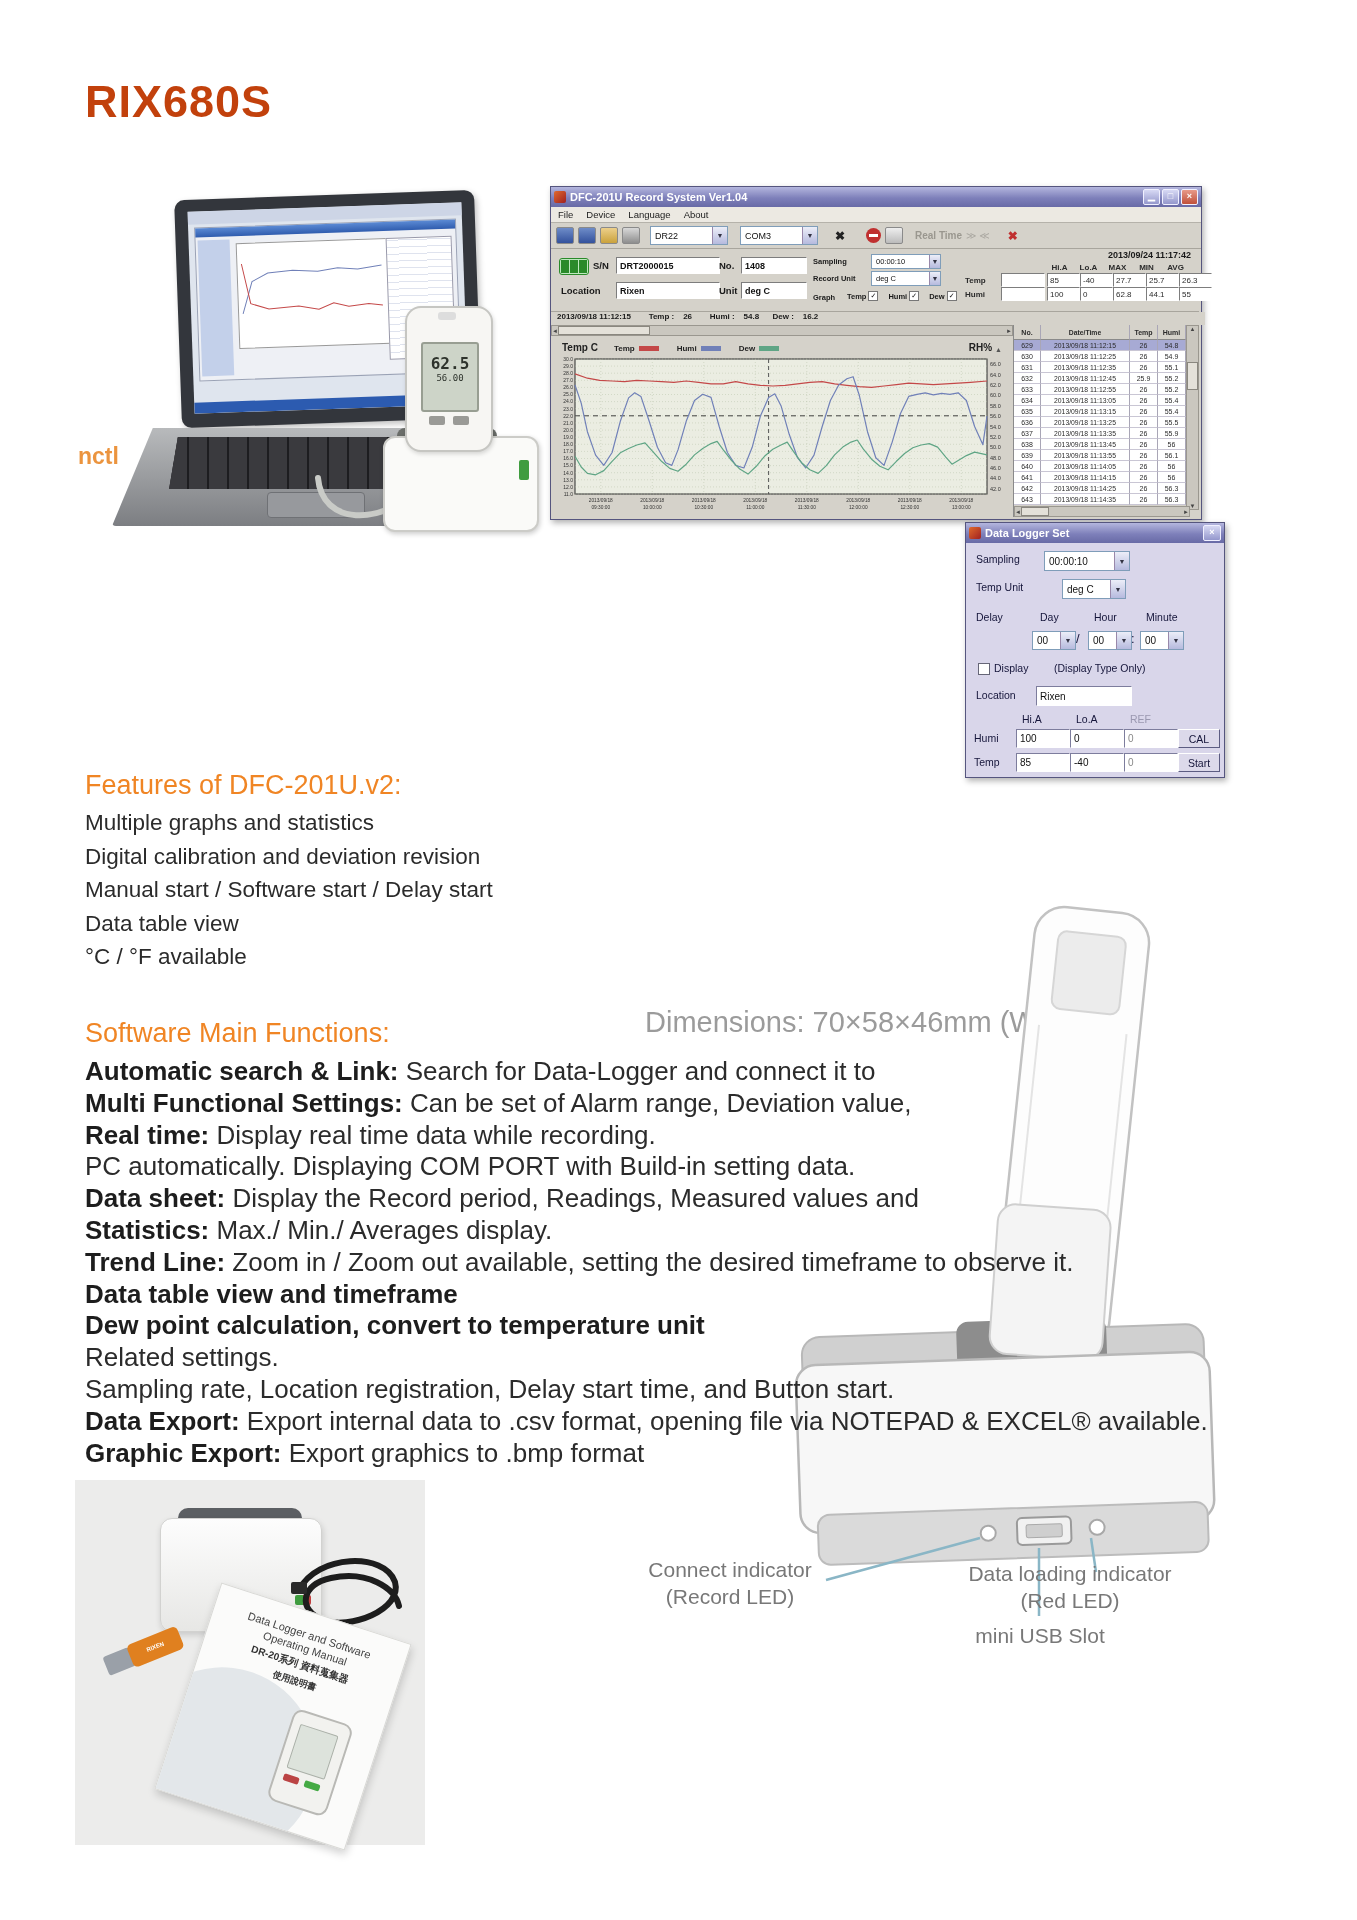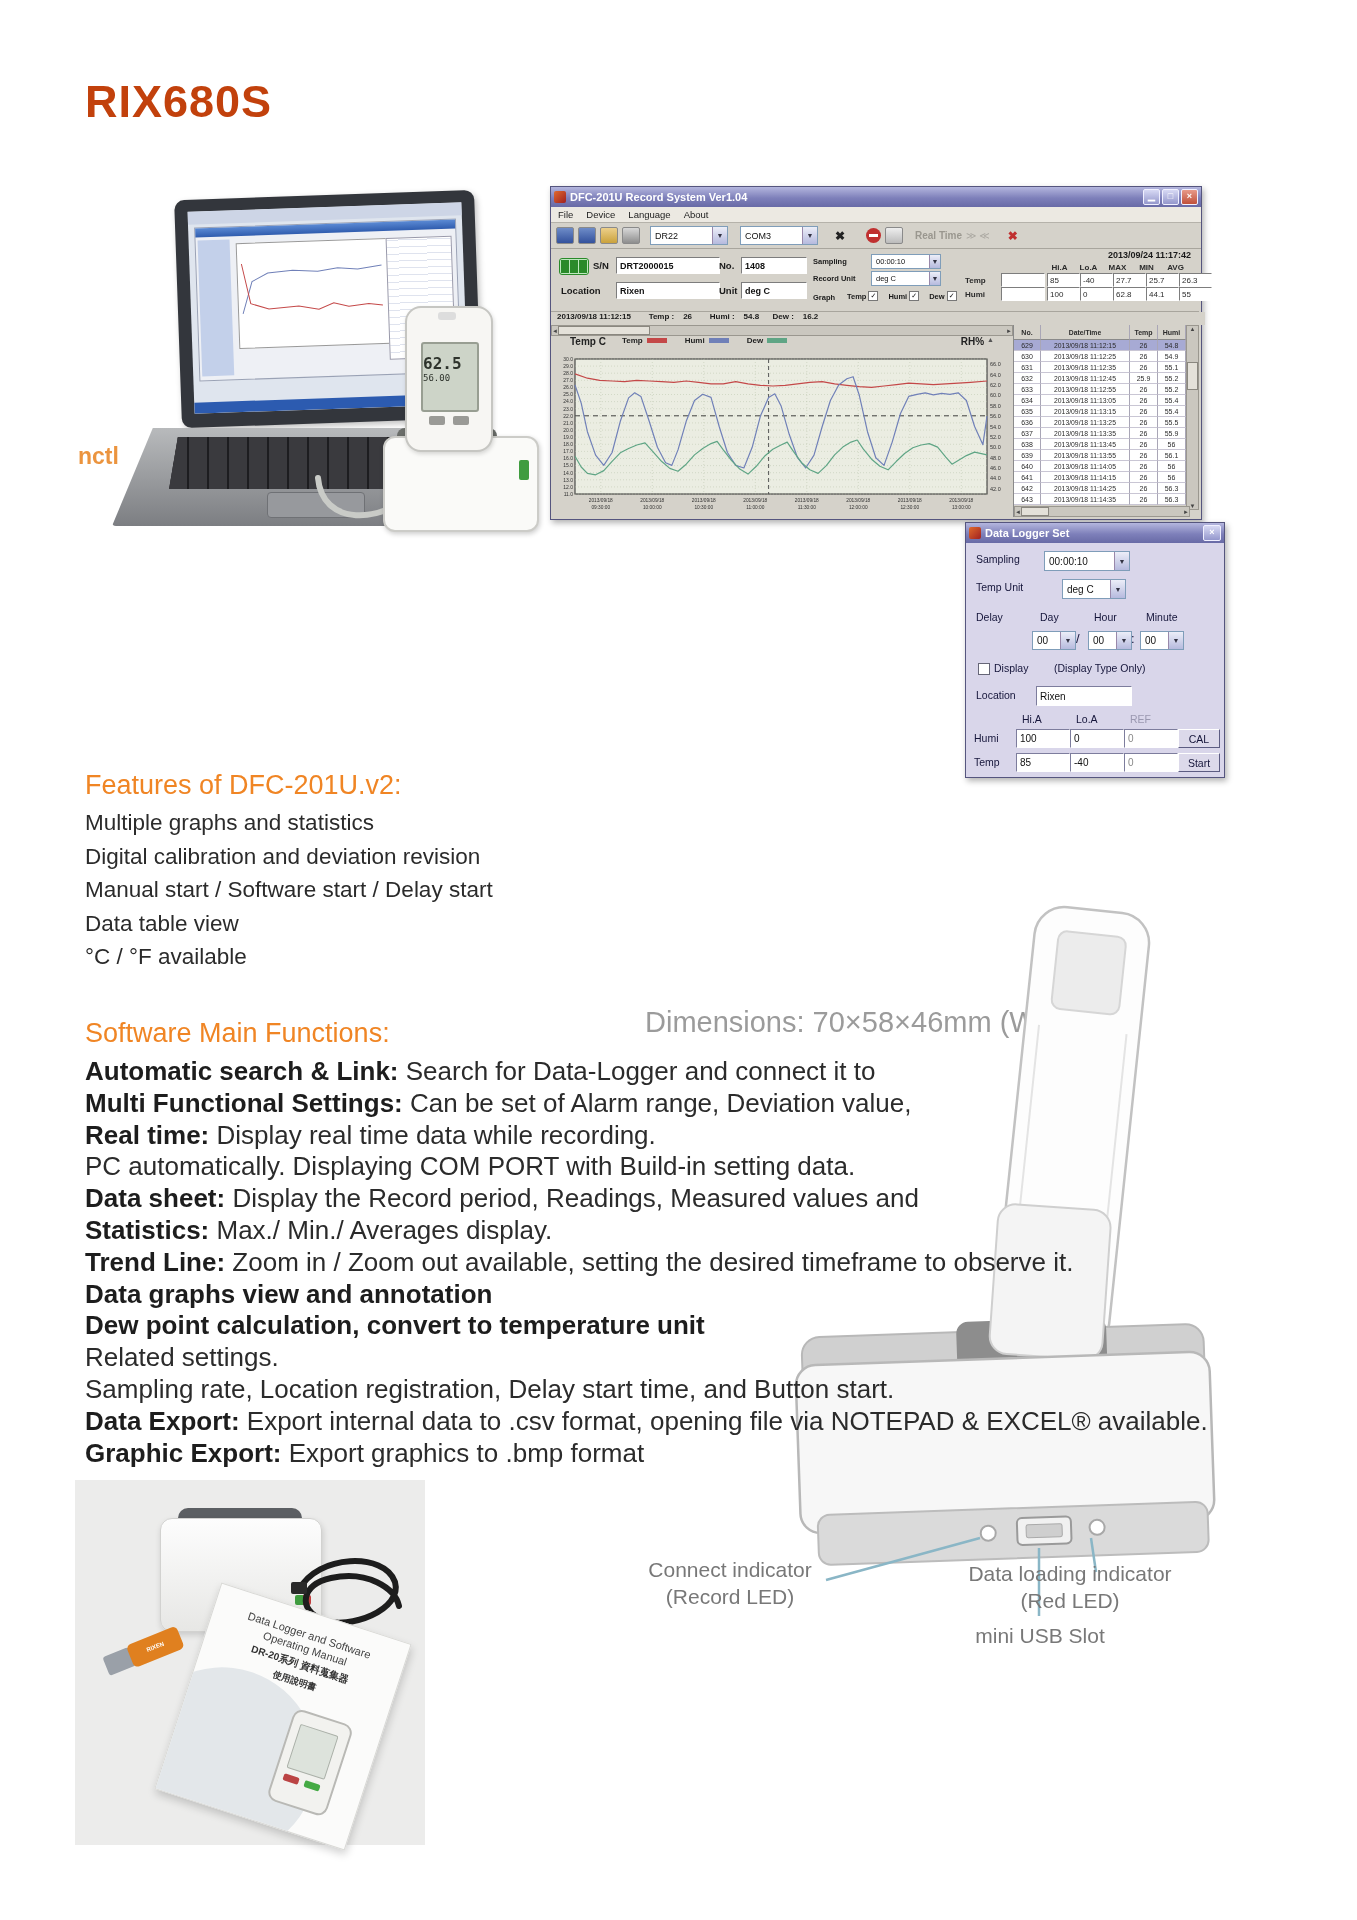--- a/index.html
+++ b/index.html
@@ -92,21 +92,21 @@
                            repeating-linear-gradient(0deg,#3a3a3e 0 11px,#1d1d20 11px 13px)}
   .lp-pad{position:absolute;left:50%;transform:translateX(-50%);bottom:8px;width:96px;height:24px;
           background:#97999d;border-radius:4px;border:1px solid #6f7175}
   .watermark{font-size:23px;font-weight:bold;color:#e8821e;opacity:.85}
 
   
   #mini-dock{left:383px;top:298px;width:160px;height:240px}
   .md-device{position:absolute;left:22px;top:8px;width:84px;height:142px;background:#f7f6f3;
              border:2px solid #c6c6c2;border-radius:16px;box-shadow:1px 2px 4px rgba(0,0,0,.15)}
   .md-lcd{position:absolute;left:14px;top:34px;width:54px;height:66px;background:#cdd4c8;
-          border:2px solid #989e92;border-radius:3px;text-align:left;color:#2e332c;
+          border:2px solid #989e92;border-radius:3px;text-align:center;color:#2e332c;
           font-family:"DejaVu Sans Mono",monospace}
   .md-dockbody{position:absolute;left:0;top:138px;width:152px;height:92px;background:#fafaf8;
                border:2px solid #ccccc8;border-radius:12px;box-shadow:1px 2px 5px rgba(0,0,0,.2)}
   .md-slot{position:absolute;left:14px;top:130px;width:100px;height:36px;background:#6b6e6a;border-radius:8px}
 
   
   #package-photo{left:75px;top:1480px;width:350px;height:365px;background:#ececeb}
   .pk-dock{position:absolute;left:85px;top:38px;width:160px;height:112px;background:linear-gradient(#fdfdfd,#e7e7e5);
            border:1px solid #d2d2d0;border-radius:12px;box-shadow:1px 3px 6px rgba(0,0,0,.15)}
   .pk-dock-open{position:absolute;left:18px;top:-10px;width:124px;height:64px;background:#5c5f63;border-radius:10px}
@@ -290,21 +290,21 @@
     </div>
 
     <div class="abs" style="left:0;top:125px;width:648px;height:13px;font-size:8px;font-weight:bold;color:#1a1a1a;white-space:pre;padding-left:6px;background:#d5d2ca">2013/09/18 11:12:15        Temp :    26        Humi :    54.8      Dew :    16.2</div>
 
     <div class="abs" style="left:0;top:138px;width:462px;height:192px;background:#d5d2ca;border-right:1px solid #8a8a8a">
       <div class="sb" style="height:9px">
         <span>◄</span>
           <div class="thumb" style="width:90px"></div>
           <span style="margin-left:auto">►</span>
       </div>
-      <div style="height:17px;display:flex;align-items:flex-start;padding:0 19px">
+      <div style="height:17px;display:flex;align-items:flex-end;padding:0 11px">
         <span style="font-size:10px;font-weight:bold;color:#222;margin-right:16px">Temp C</span>
         <div id="chart-legend-entries" style="display:flex;gap:18px;align-items:center">
             <span style="display:flex;align-items:center;font-size:8px;font-weight:bold;color:#222">Temp<span class="legend-swatch" style="background:#c44848"></span></span>
             <span style="display:flex;align-items:center;font-size:8px;font-weight:bold;color:#222">Humi<span class="legend-swatch" style="background:#7080b8"></span></span>
             <span style="display:flex;align-items:center;font-size:8px;font-weight:bold;color:#222">Dew<span class="legend-swatch" style="background:#5fa585"></span></span>
           </div>
         <span style="margin-left:auto;font-size:10px;font-weight:bold;color:#222">RH%</span>
         <span style="font-size:7px;color:#555;margin-left:3px">▲</span>
       </div>
       <svg id="chart-svg" width="462" height="165" viewBox="0 0 462 165">
@@ -614,21 +614,21 @@
 
   <div class="abs orange-heading" style="left:85px;top:1018px;z-index:2">Software Main Functions:</div>
   <div class="abs" style="left:85px;top:1056px;width:1250px;z-index:2" id="functions-list">
       <div class="fn-line"><b>Automatic search &amp; Link:</b> Search for Data-Logger and connect it to</div>
       <div class="fn-line"><b>Multi Functional Settings:</b> Can be set of Alarm range, Deviation value,</div>
       <div class="fn-line"><b>Real time:</b> Display real time data while recording.</div>
       <div class="fn-line">PC automatically. Displaying COM PORT with Build-in setting data.</div>
       <div class="fn-line"><b>Data sheet:</b> Display the Record period, Readings, Measured values and</div>
       <div class="fn-line"><b>Statistics:</b> Max./ Min./ Averages display.</div>
       <div class="fn-line"><b>Trend Line:</b> Zoom in / Zoom out available, setting the desired timeframe to observe it.</div>
-      <div class="fn-line"><b>Data graphs view and annotation</b></div>
+      <div class="fn-line"><b>Data table view and timeframe</b></div>
       <div class="fn-line"><b>Dew point calculation, convert to temperature unit</b></div>
       <div class="fn-line">Related settings.</div>
       <div class="fn-line">Sampling rate, Location registration, Delay start time, and Button start.</div>
       <div class="fn-line"><b>Data Export:</b> Export internal data to .csv format, opening file via NOTEPAD &amp; EXCEL® available.</div>
       <div class="fn-line"><b>Graphic Export:</b> Export graphics to .bmp format</div>
     </div>
 
   <div class="abs" id="package-photo">
     <div class="pk-dock-open" style="left:103px;top:28px"></div>
     <div class="pk-dock">

